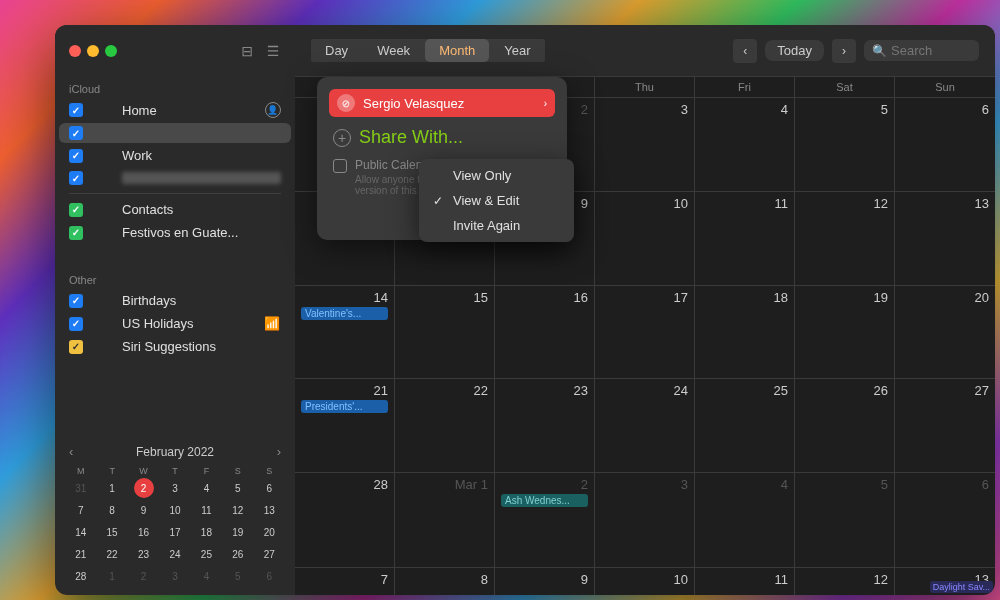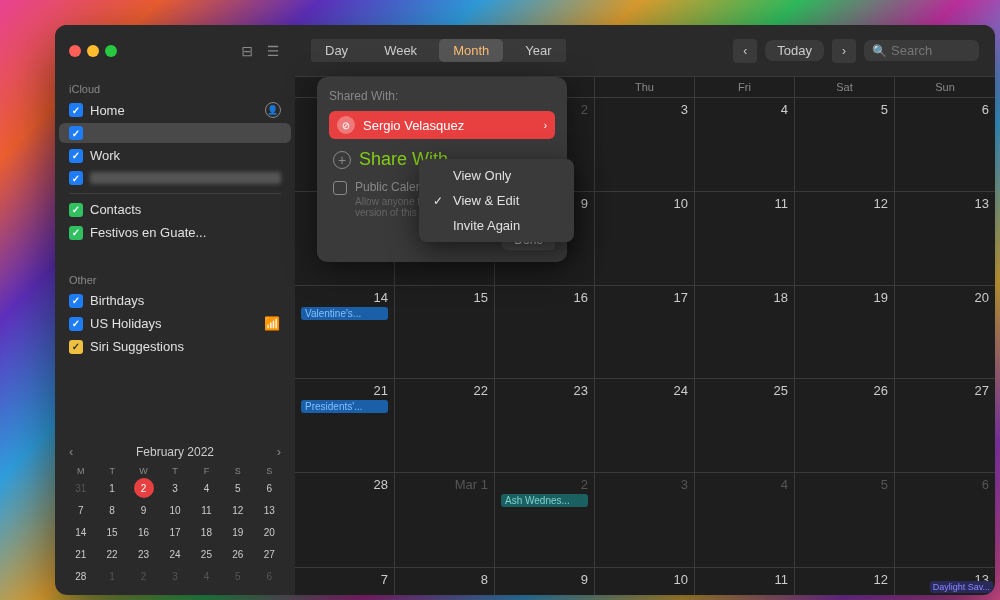--- a/index.html
+++ b/index.html
@@ -127,20 +127,21 @@
 
     .check-mark {
       color: white;
       font-size: 10px;
       font-weight: bold;
     }
 
     .sidebar-item-label {
       flex: 1;
       font-size: 13px;
+      margin-left: 32px;
     }
 
     .sidebar-item-action {
       color: #888;
       font-size: 13px;
     }
 
     .person-icon {
       width: 16px;
       height: 16px;
@@ -238,21 +239,21 @@
       background: #2a2a2a;
       display: flex;
       align-items: center;
       padding: 0 16px;
       gap: 12px;
       border-bottom: 1px solid #3a3a3a;
     }
 
     .toolbar-center {
       display: flex;
-      gap: 8px;
+      gap: 1px;
       background: #3a3a3a;
       border-radius: 2px;
       overflow: hidden;
     }
 
     .tab-btn {
       padding: 4px 14px;
       font-size: 13px;
       color: #ccc;
       cursor: pointer;
@@ -897,21 +898,20 @@
           <div class="daylight-badge">Daylight Sav...</div>
         </div>
       </div>
 
     </div>
 
   </div>
 </div>
 
 <div class="sharing-popover" style="position:absolute; top:77px; left:317px; z-index:10;">
-  <div class="sharing-title">Shared With:</div>
 
   <div class="shared-user-row">
     <div class="shared-user-icon">⊘</div>
     <span class="shared-user-name">Sergio Velasquez</span>
     <span class="shared-user-chevron">›</span>
   </div>
 
   <div class="share-with-row">
     <div class="plus-circle">+</div>
     <span class="share-with-label">Share With...</span>

